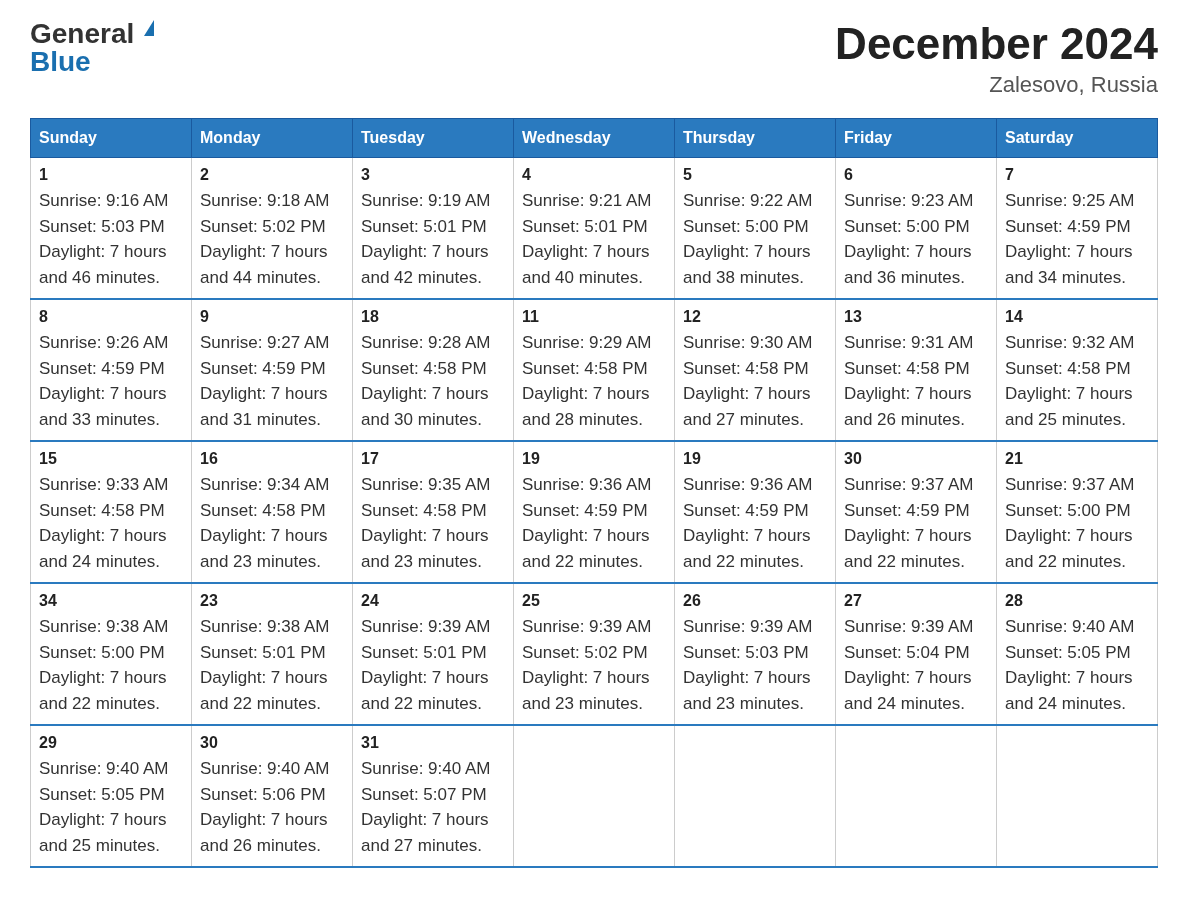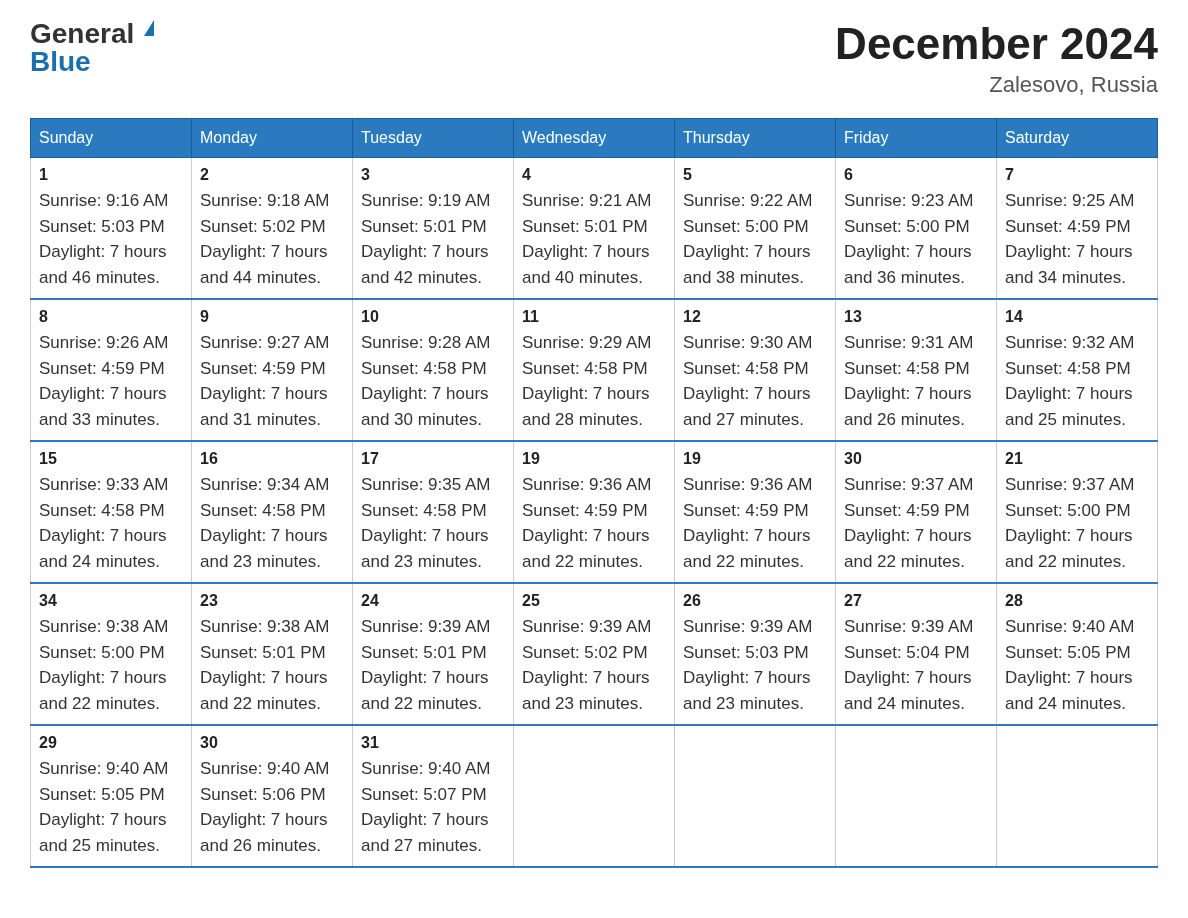--- a/index.html
+++ b/index.html
@@ -60,21 +60,21 @@
     table {
       width: 100%;
       border-collapse: collapse;
       table-layout: fixed;
     }
     thead th {
       background-color: #2a7abf;
       color: #fff;
       padding: 10px 8px;
       font-size: 16px;
-      font-weight: normal;
+      font-weight: bold;
       text-align: left;
       border: 1px solid #1a5a9f;
     }
     tbody td {
       vertical-align: top;
       padding: 8px 8px;
       border: 1px solid #ccc;
       font-size: 13px;
       color: #333;
       min-height: 100px;
@@ -161,21 +161,21 @@
       <tr>
         <td>
           <span class="day-number">8</span>
           <div class="day-info">Sunrise: 9:26 AM<br>Sunset: 4:59 PM<br>Daylight: 7 hours and 33 minutes.</div>
         </td>
         <td>
           <span class="day-number">9</span>
           <div class="day-info">Sunrise: 9:27 AM<br>Sunset: 4:59 PM<br>Daylight: 7 hours and 31 minutes.</div>
         </td>
         <td>
-          <span class="day-number">10</span>
+          <span class="day-number">18</span>
           <div class="day-info">Sunrise: 9:28 AM<br>Sunset: 4:58 PM<br>Daylight: 7 hours and 30 minutes.</div>
         </td>
         <td>
           <span class="day-number">11</span>
           <div class="day-info">Sunrise: 9:29 AM<br>Sunset: 4:58 PM<br>Daylight: 7 hours and 28 minutes.</div>
         </td>
         <td>
           <span class="day-number">12</span>
           <div class="day-info">Sunrise: 9:30 AM<br>Sunset: 4:58 PM<br>Daylight: 7 hours and 27 minutes.</div>
         </td>

